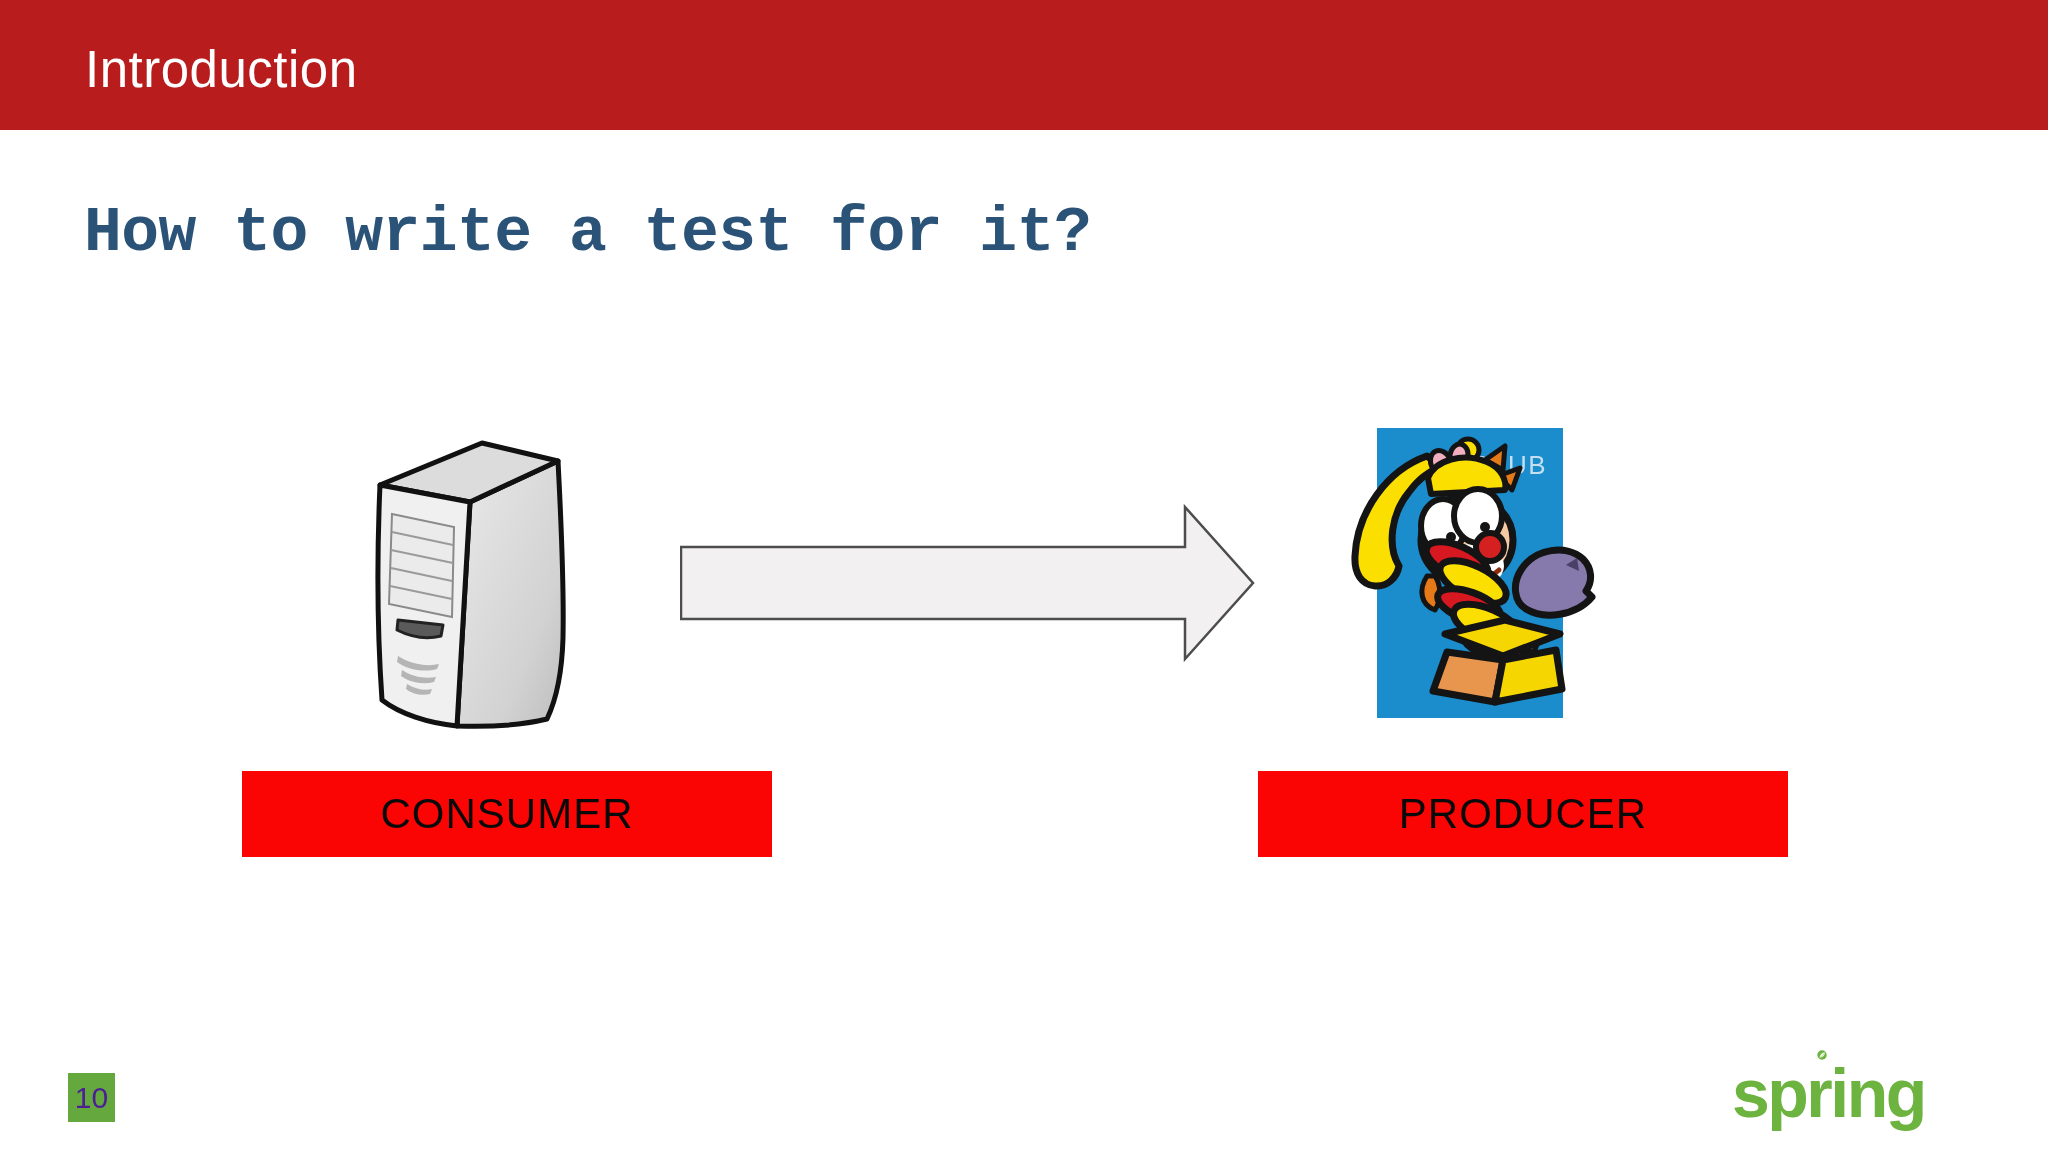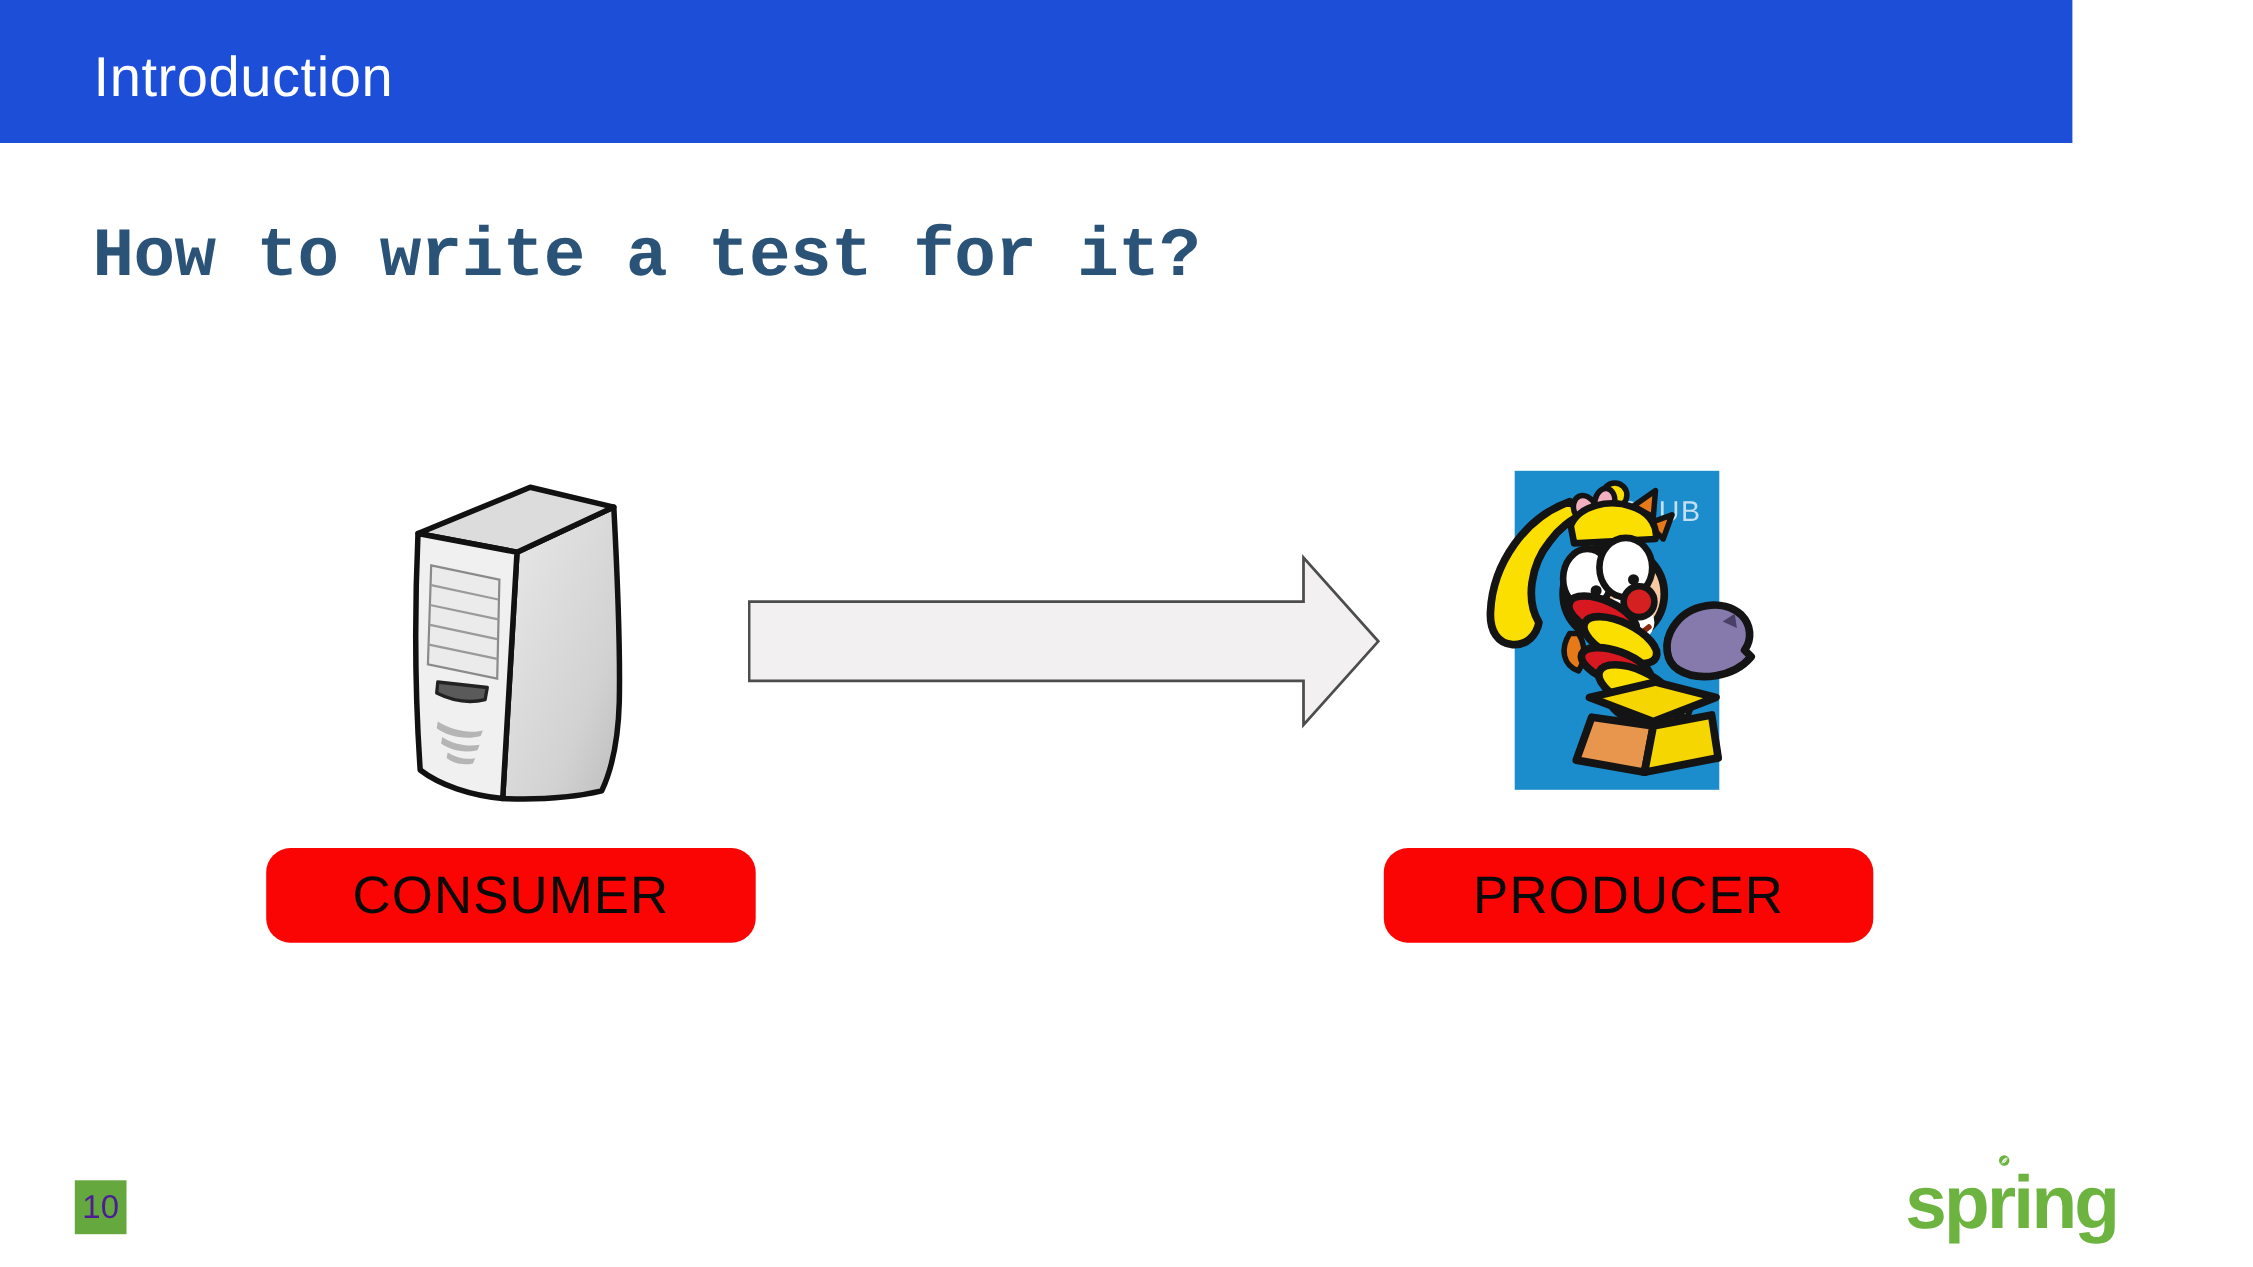--- a/index.html
+++ b/index.html
@@ -2,37 +2,37 @@
 <html><head>
 <meta charset="utf-8">
 <style>
   html,body{margin:0;padding:0;background:#ffffff;}
   #slide{
     position:relative;width:2048px;height:1152px;background:#ffffff;overflow:hidden;
     font-family:"Liberation Sans", sans-serif;
   }
   
   #header-bar{
-    position:absolute;left:0;top:0;width:1884px;height:130px;background:#1d4ed8;
+    position:absolute;left:0;top:0;width:2048px;height:130px;background:#b91c1c;
   }
   #header-title{
     position:absolute;left:85px;top:0;height:138px;display:flex;align-items:center;
     color:#ffffff;font-size:51px;font-weight:400;letter-spacing:0.5px;
   }
   
   #slide-title{
     position:absolute;left:84px;top:198px;
     color:#2B5378;font-size:63px;font-weight:700;letter-spacing:-0.5px;font-family:Liberation Mono, monospace;
   }
   
   #server-icon{position:absolute;left:372px;top:438px;width:196px;height:298px;}
   .red-label{
-    position:absolute;top:771px;width:445px;height:86px;background:#FB0404;
+    position:absolute;top:771px;width:530px;height:86px;background:#FB0404;
     display:flex;align-items:center;justify-content:center;
-    color:#0a0a0a;font-size:48px;letter-spacing:1px;font-weight:400;border-radius:22px;
+    color:#0a0a0a;font-size:42px;letter-spacing:1px;font-weight:400;
   }
   #consumer-label{left:242px;}
   #producer-label{left:1258px;}
   
   #http-arrow{position:absolute;left:680px;top:503px;width:576px;height:160px;}
   #http-arrow-label{
     position:absolute;left:680px;top:547px;width:506px;height:72px;
     display:flex;align-items:center;justify-content:center;
     color:#111111;font-size:34px;letter-spacing:1px;
   }

